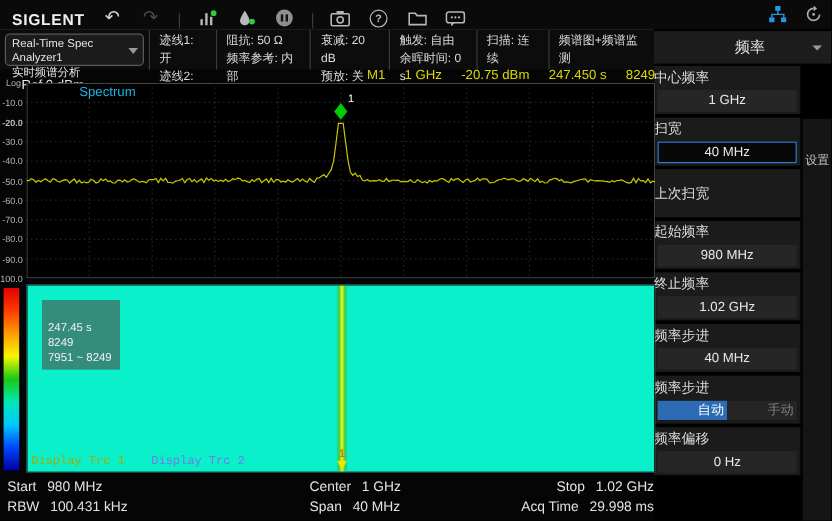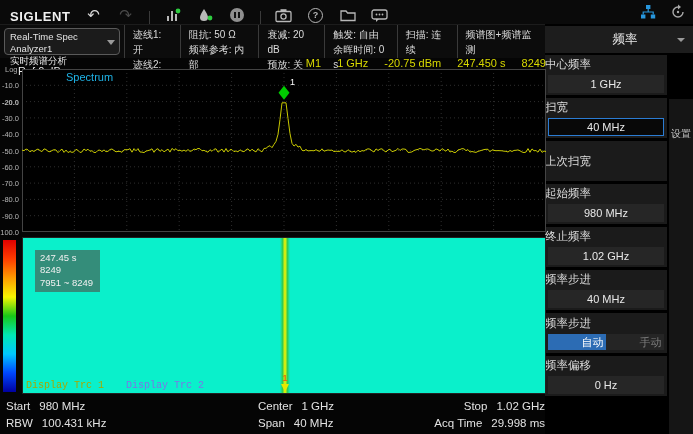--- a/index.html
+++ b/index.html
@@ -60,21 +60,21 @@
   #spec-plot{position:absolute;left:22px;top:69px;width:524px;height:163px;background:#000;}
   #spec-title{position:absolute;left:24px;top:2px;font-size:11px;color:#1fb3e6;z-index:2;margin-left:20px;}
   #spec-svg{position:absolute;left:0;top:0;}
 
   
   #colorbar{position:absolute;left:3px;top:240px;width:13px;height:152px;}
   #waterfall{position:absolute;left:22px;top:237px;width:524px;height:157px;border:1px solid #222;
     box-sizing:border-box;overflow:hidden;}
   #wf-vline{position:absolute;top:0;bottom:0;width:10px;}
   #wf-overlay{position:absolute;left:12px;top:12px;background:rgba(62,118,104,0.82);color:#f0f0f0;
-    font-size:9.5px;line-height:1.3;padding:2px 7px 3px 5px;}
+    font-size:9.5px;line-height:1.3;padding:18px 7px 3px 5px;}
   #wf-trc{position:absolute;left:3px;bottom:2px;font-size:10px;font-family:Liberation Mono, monospace;}
   #trc1{color:#a8a800;} #trc2{color:#7b74e8;margin-left:16px;}
   #wf-marker{position:absolute;left:252px;bottom:1px;width:18px;text-align:center;}
   #wf-marker .m-num{color:#e07010;font-size:9px;font-weight:bold;line-height:9px;}
   #wf-marker .m-arrow{width:0;height:0;margin:1px auto 0;
     border-left:4px solid transparent;border-right:4px solid transparent;border-top:8px solid #e8e800;}
 
   
   .sb{position:absolute;font-size:11.5px;color:#e2e2e2;white-space:nowrap;}
   .sb .lbl{margin-right:9px;}

